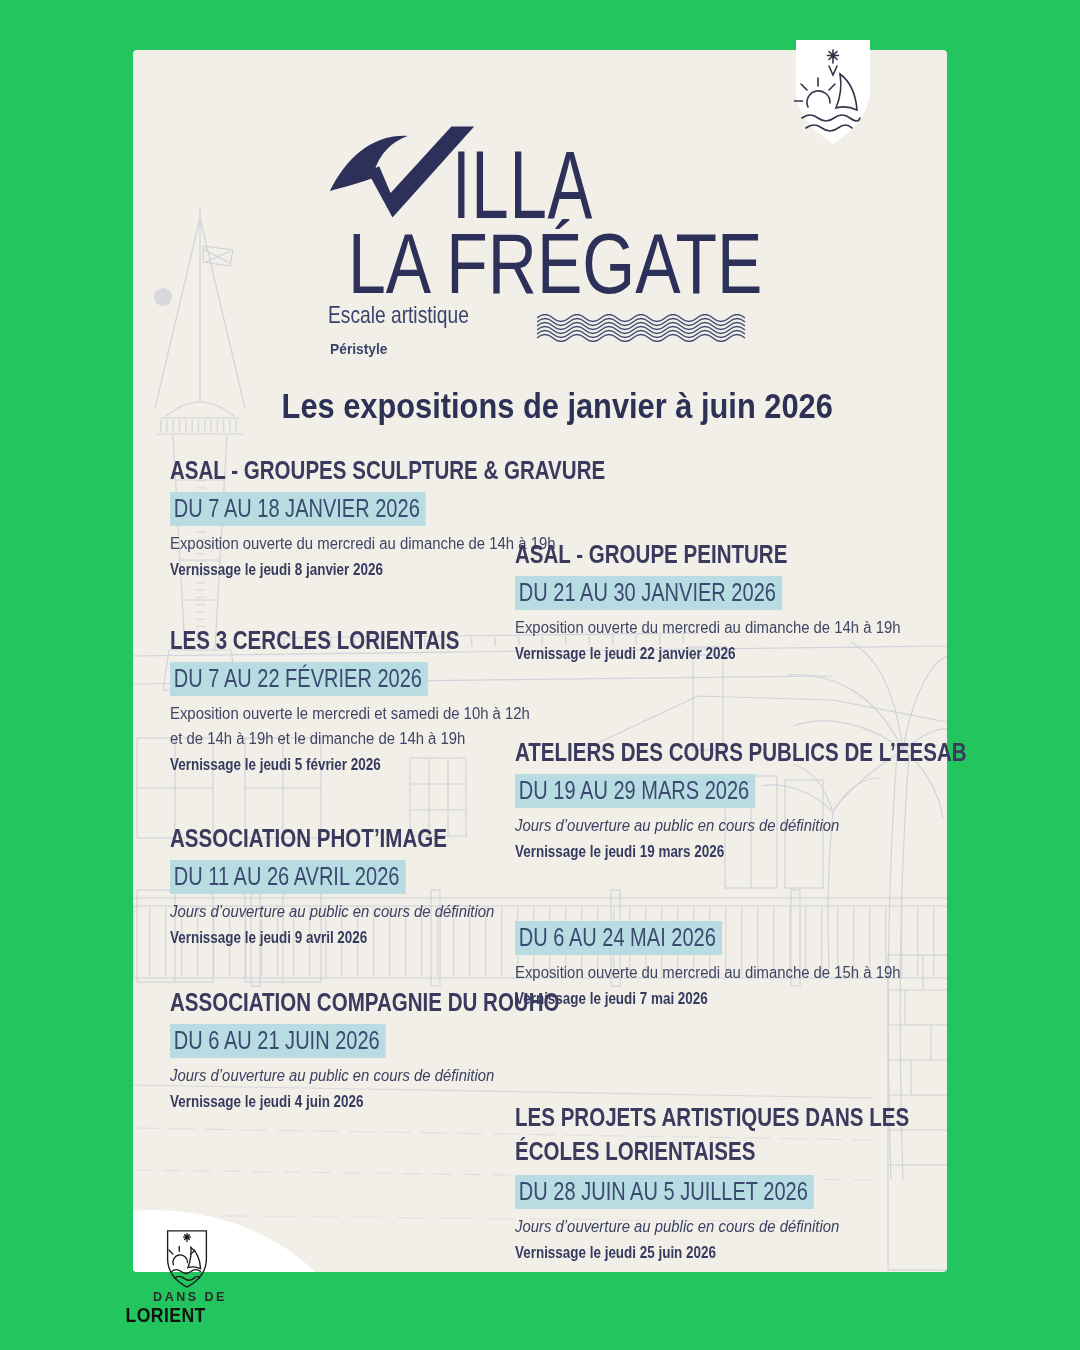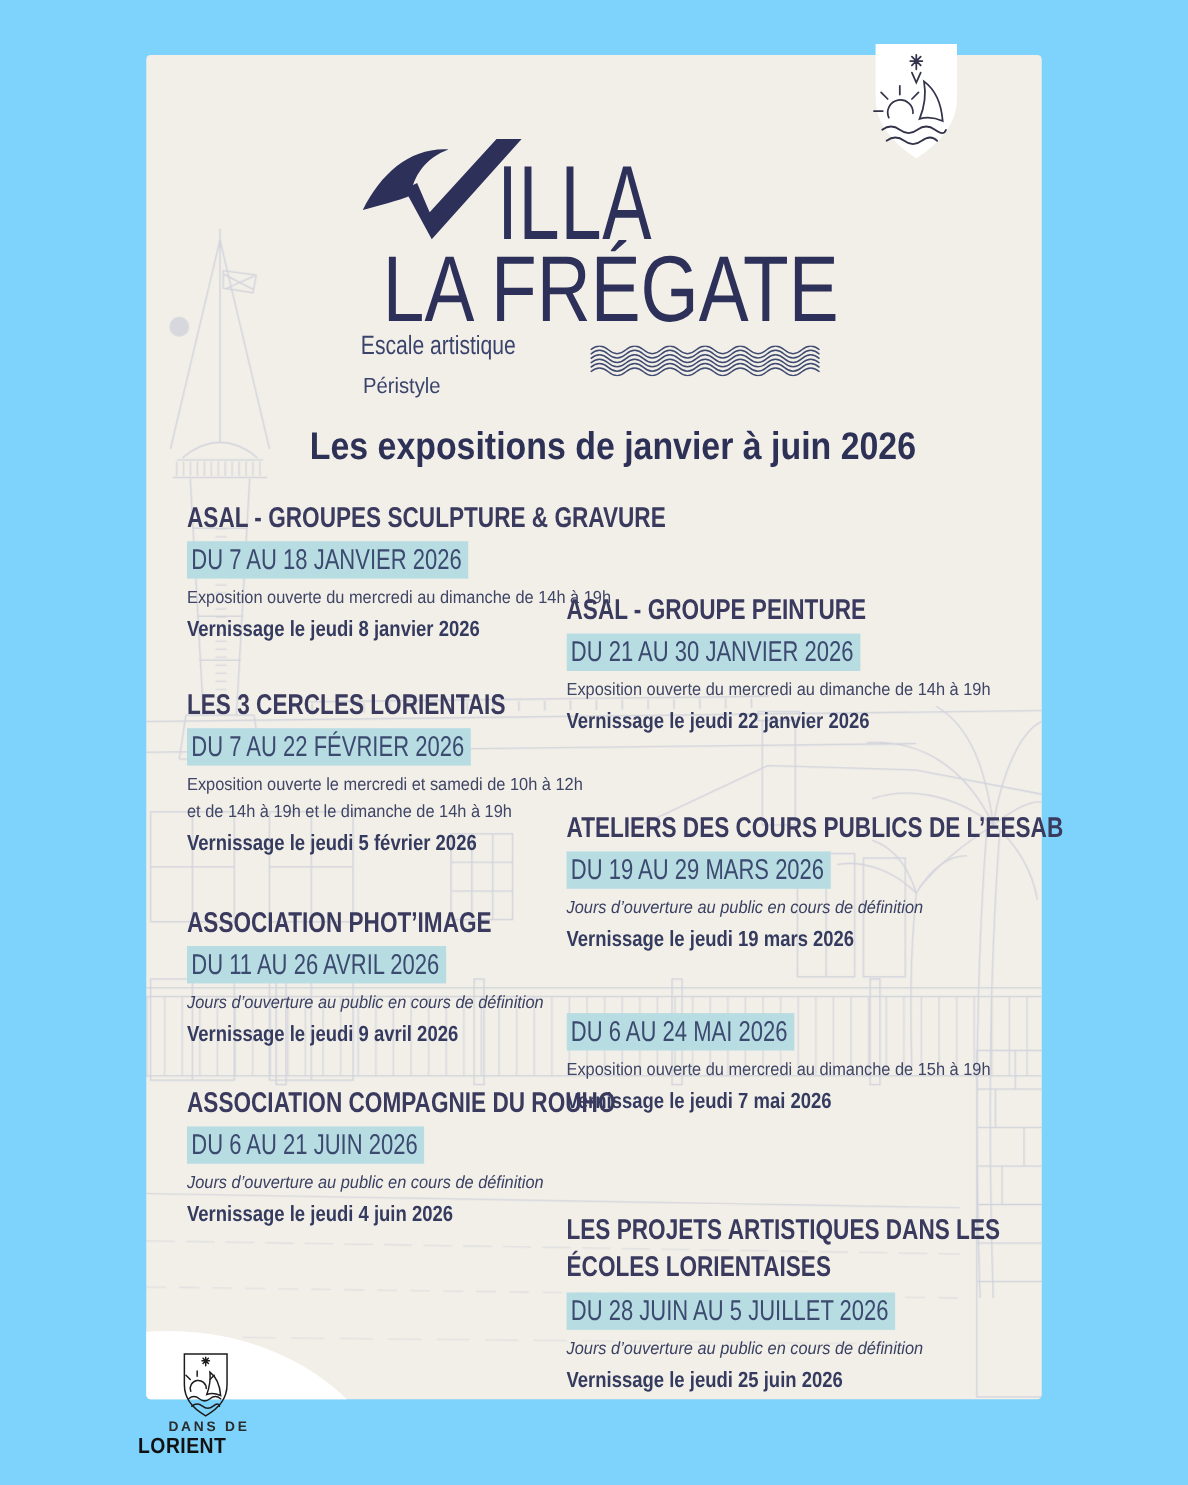--- a/index.html
+++ b/index.html
@@ -1,58 +1,58 @@
 <!DOCTYPE html>
 <html><head>
 <meta charset="utf-8">
 <style>
   * { margin:0; padding:0; box-sizing:border-box; }
   html,body { background:#ffffff; }
   body { font-family:"Liberation Sans", sans-serif; }
-  #stage { position:relative; width:1080px; height:1350px; background:#7dd3fc; overflow:hidden; margin:0 auto; }
+  #stage { position:relative; width:1080px; height:1350px; background:#22c55e; overflow:hidden; margin:0 auto; }
 
   
   .poster { position:absolute; left:133px; top:50px; width:814px; height:1222px;
             background:#f2efe8; border-radius:4px; overflow:hidden; }
   .sketch { position:absolute; left:0; top:0; width:814px; height:1222px; }
   .corner-bump { position:absolute; left:-190px; top:1160px; width:420px; height:340px;
                  background:#ffffff; border-radius:50%; }
 
   
   .bird { position:absolute; left:326px; top:124px; width:152px; height:96px; }
   .brand-line { position:absolute; color:#2d3058; white-space:nowrap; line-height:1; }
   .brand-line span { display:inline-block; transform-origin:0 50%; }
   .brand1 { left:452px; top:137px; font-size:96px; font-weight:400; letter-spacing:1px; }
   .brand1 span { transform:scaleX(0.70); }
   .brand2 { left:328px; top:221px; font-size:85px; font-weight:400;margin-left:20px; }
   .brand2 span { transform:scaleX(0.80); }
   .tagline { left:328px; top:303px; font-size:24px; color:#3a436b; }
   .tagline span { transform:scaleX(0.80); }
-  .subtag { left:330px; top:341px; font-size:20px; font-weight:400; color:#3a436b; }
+  .subtag { left:330px; top:341px; font-size:15px; font-weight:700; color:#3a436b; }
   .subtag span { transform:scaleX(0.92); }
   .waves { position:absolute; left:535px; top:314px; width:212px; height:28px; }
 
   
   .main-title { position:absolute; left:133px; top:386px; width:814px; text-align:center;
                 font-size:35px; font-weight:700; color:#2e3156; white-space:nowrap;padding-left:35px; }
   .main-title span { display:inline-block; transform:scaleX(0.88); transform-origin:50% 50%; }
 
   
   .expo { position:absolute; }
   .expo-title { font-size:26px; font-weight:700; color:#3a3a5e; white-space:nowrap; line-height:1.15; }
   .expo-title span { display:inline-block; transform:scaleX(0.79); transform-origin:0 50%; }
   .expo-title.wrap { white-space:normal; width:500px; line-height:1.32; transform:scaleX(0.79); transform-origin:0 0; }
   .expo-date { margin-top:6px; font-size:26px; color:#3c4a70; white-space:nowrap; }
   .expo-date span { display:inline-block; transform:scaleX(0.77); transform-origin:0 50%;
                     background:#b7dde3; padding:3px 8px 4px 5px; line-height:1.05; }
   .expo-info { margin-top:8px; font-size:16px; color:#3f4565; white-space:nowrap; line-height:1.3; }
   .expo-info + .expo-info { margin-top:4px; }
   .expo-info span { display:inline-block; transform:scaleX(0.93); transform-origin:0 50%; }
   .expo-info.it { font-style:italic; color:#3a4162; }
-  .expo-vern { margin-top:6px; font-size:20px; font-weight:700; color:#353b5f; white-space:nowrap; }
+  .expo-vern { margin-top:6px; font-size:16px; font-weight:700; color:#353b5f; white-space:nowrap; }
   .expo-vern span { display:inline-block; transform:scaleX(0.84); transform-origin:0 50%; }
 
   
   .crest-tr { position:absolute; left:788px; top:36px; width:90px; height:112px; }
   .city-logo { position:absolute; left:120px; top:1222px; width:140px; height:120px; }
   .city-crest { position:absolute; left:40px; top:4px; width:54px; height:64px; }
   .city-label { position:absolute; left:0; top:68px; width:140px; text-align:center;
                 font-size:12.5px; font-weight:700; letter-spacing:2.5px; color:#2b2b2b; }
   .city-name { position:absolute; left:0; top:82px; width:140px; text-align:left;
                font-size:20px; font-weight:700; letter-spacing:0.5px; color:#111111; white-space:nowrap; }

